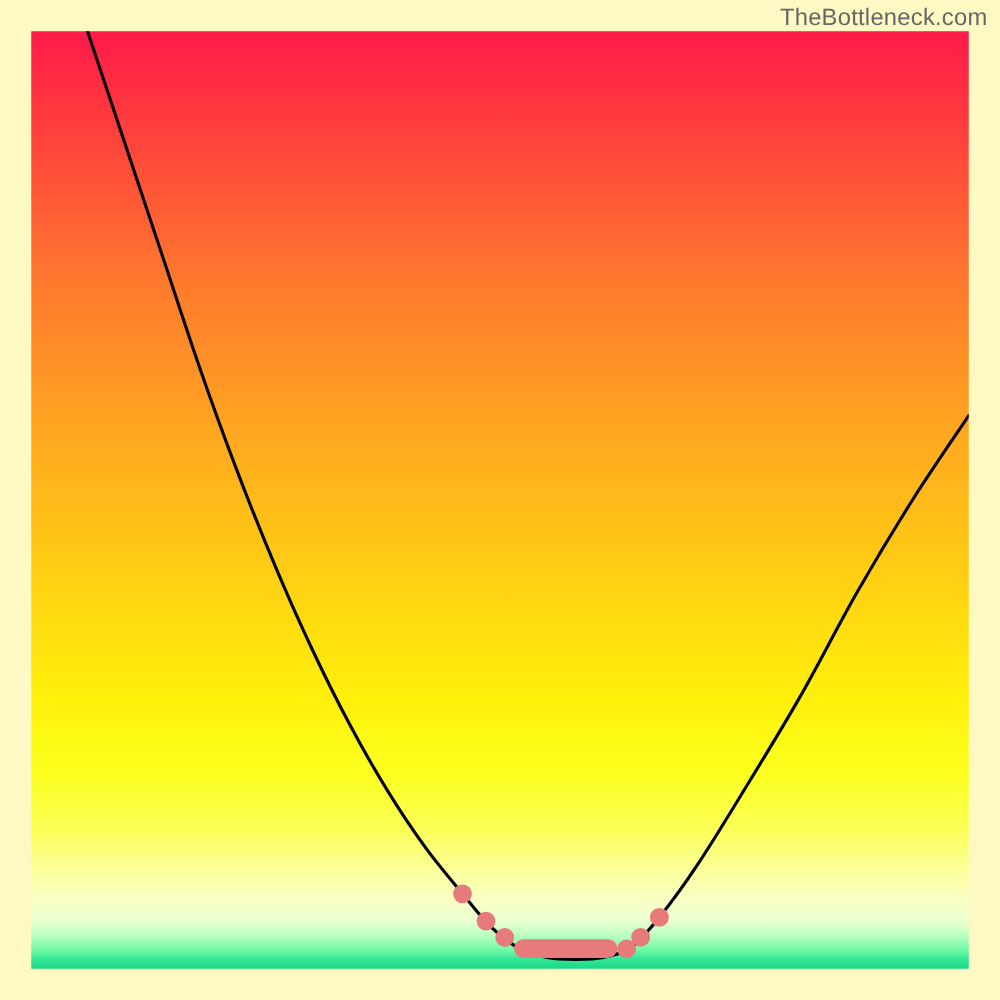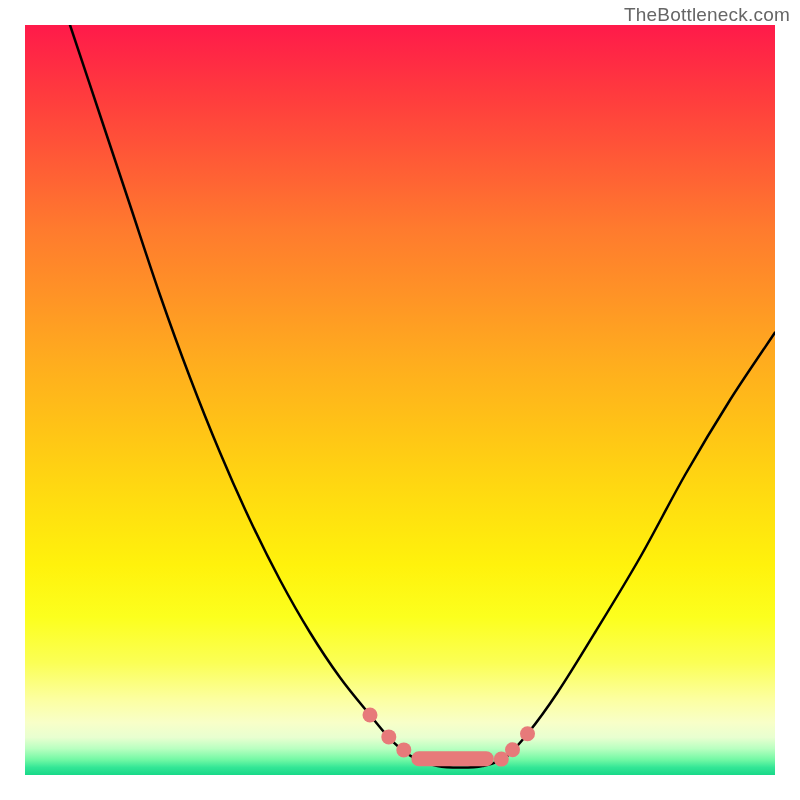--- a/index.html
+++ b/index.html
@@ -10,21 +10,21 @@
     background: #000;
     overflow: hidden;
     font-family: Arial, Helvetica, sans-serif;
   }
   .frame {
     position: absolute;
     left: 0;
     top: 0;
     width: 800px;
     height: 800px;
-    background: #ffffff;
+    background: #fef9c3;
   }
   .plot {
     position: absolute;
     left: 25px;
     top: 25px;
     width: 750px;
     height: 750px;
     
     background: linear-gradient(
       to bottom,

